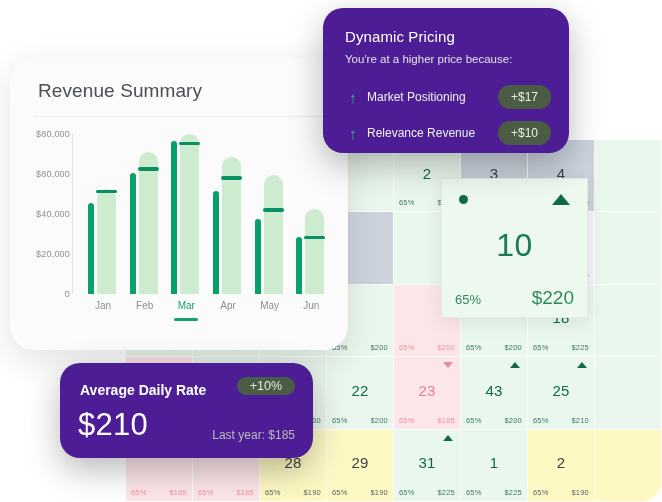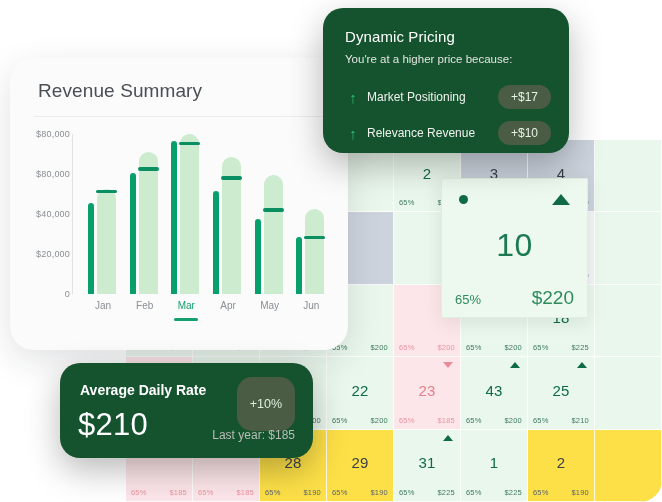--- a/index.html
+++ b/index.html
@@ -31,21 +31,21 @@
     position:relative;
     border-right:1px solid rgba(255,255,255,.85);
     border-bottom:1px solid rgba(255,255,255,.85);
     box-sizing:border-box;
     overflow:hidden;
   }
   .cell.green{background:#eaf7ec;}
   .cell.red{background:#fbdfe2;}
   .cell.redlite{background:#fde6e9;}
   .cell.gray{background:#ccd3dd;}
-  .cell.grayblue{background:#fde047;}
+  .cell.grayblue{background:#fef9c3;}
   .cell.white{background:#f4f4f5;}
   .cell .daynum{
     position:absolute; left:0; right:0; top:50%;
     transform:translateY(-62%);
     text-align:center;
     font-size:15px;
     color:#2f3437;
     letter-spacing:.2px;
   }
   .cell.green .daynum{color:#0f6b45;}
@@ -181,21 +181,21 @@
   }
   .x-labels .xl.active{color:#13a06d;}
   .x-labels .xl .ul{
     position:absolute; left:7px; right:7px; top:18px;
     height:2.5px; border-radius:2px; background:#13a06d;
   }
 
   
   .dark-card{
     position:absolute;
-    background:#14532d;
+    background:#4c1d95;
     border-radius:20px;
     box-shadow:0 12px 34px rgba(0,0,0,.28);
     color:#ffffff;
   }
   #dynamic-pricing{
     left:323px; top:8px;
     width:246px; height:145px;
   }
   #dynamic-pricing .dp-title{
     position:absolute; left:22px; top:20px;
@@ -232,21 +232,21 @@
     left:60px; top:363px;
     width:253px; height:95px;
   }
   #adr-card .adr-title{
     position:absolute; left:20px; top:19px;
     font-size:14px; color:#ffffff;font-weight:bold;
   }
   #adr-card .adr-pill{
     position:absolute; right:18px; top:14px;
     background:#4b5c45; color:#dfeddc;
-    font-size:12.5px; padding:20px 13px; border-radius:15px;
+    font-size:12.5px; padding:2px 13px; border-radius:15px;
   }
   #adr-card .adr-value{
     position:absolute; left:18px; top:44px;
     font-size:31px; color:#ffffff; letter-spacing:.3px;
   }
   #adr-card .adr-last{
     position:absolute; right:18px; bottom:16px;
     font-size:12px; color:#b9bdb9;margin-left:45px;
   }
 </style>

